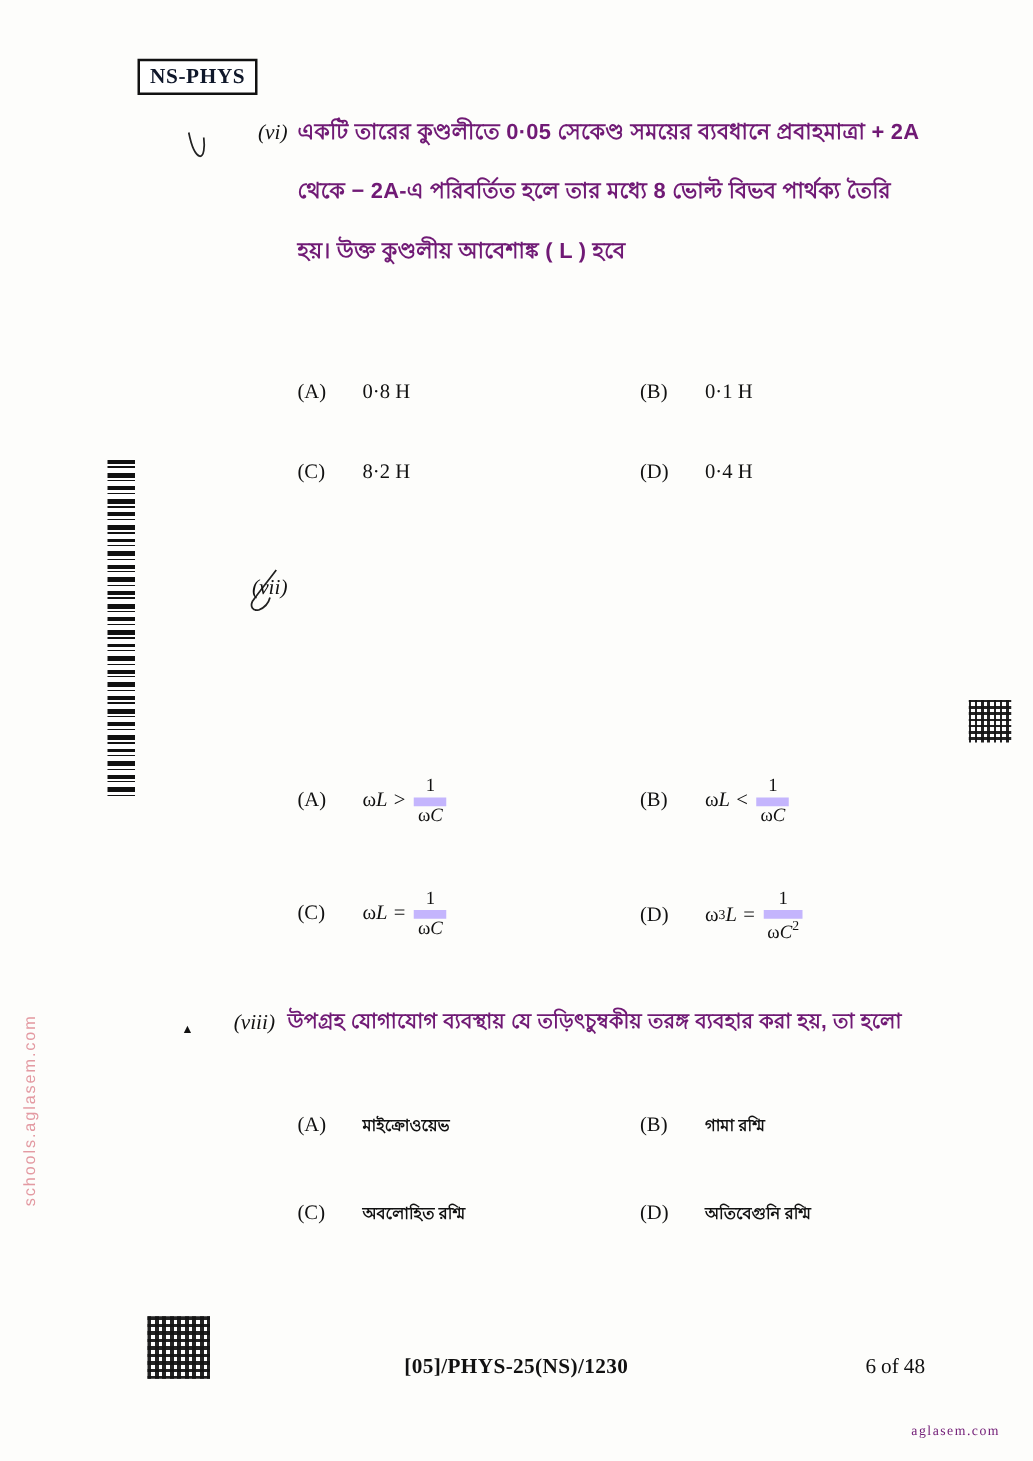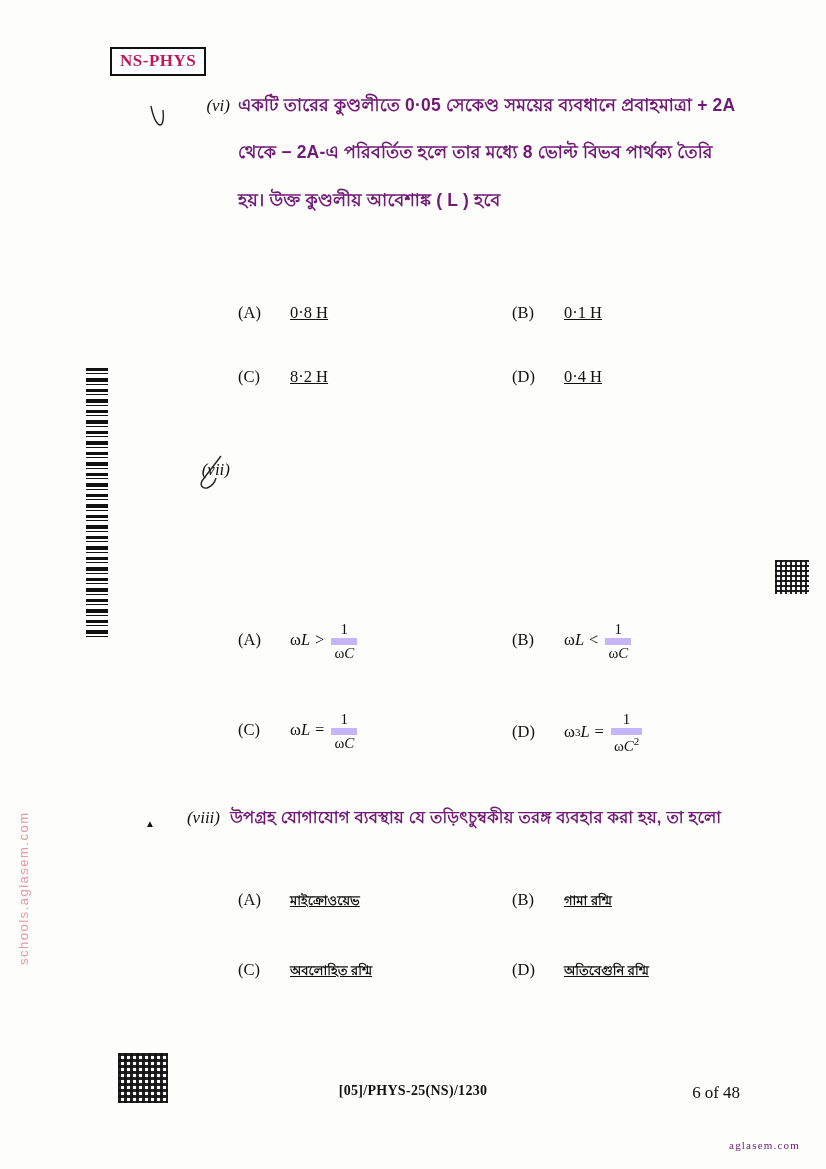--- a/index.html
+++ b/index.html
@@ -24,21 +24,21 @@
   .stamp {
     position: absolute;
     left: 110px;
     top: 47px;
     border: 2px solid #111;
     padding: 2px 8px 3px 8px;
     font-family: "Liberation Serif", serif;
     font-weight: bold;
     font-size: 17px;
     letter-spacing: 0.5px;
-    color: #be185d;
+    color: #0f172a;
     background: #fff;
   }
   
   .barcode-v {
     position: absolute;
     left: 86px;
     top: 368px;
     width: 22px;
     height: 270px;
     background:
@@ -152,21 +152,20 @@
     font-size: 16.5px;
     width: 52px;
     flex: none;
     color: #111;
   }
   .opt-val {
     font-family: "Liberation Serif", serif;
     font-size: 16.5px;
     color: #111;
     white-space: nowrap;
-    text-decoration: underline;
   }
   .opt-val.bn {
     font-family: "Liberation Sans", sans-serif;
     font-weight: bold;
     font-size: 13px;
   }
   
   .mrow { display: inline-flex; align-items: center; }
   .frac {
     display: inline-flex;
@@ -215,21 +214,21 @@
   }
   
   .footer-code {
     position: absolute;
     left: 0;
     right: 0;
     top: 1083px;
     text-align: center;
     font-family: "Liberation Serif", serif;
     font-weight: bold;
-    font-size: 14px;
+    font-size: 17px;
     color: #111;
     letter-spacing: 0.3px;
   }
   .footer-page {
     position: absolute;
     right: 86px;
     top: 1083px;
     font-family: "Liberation Serif", serif;
     font-size: 17px;
     color: #111;

